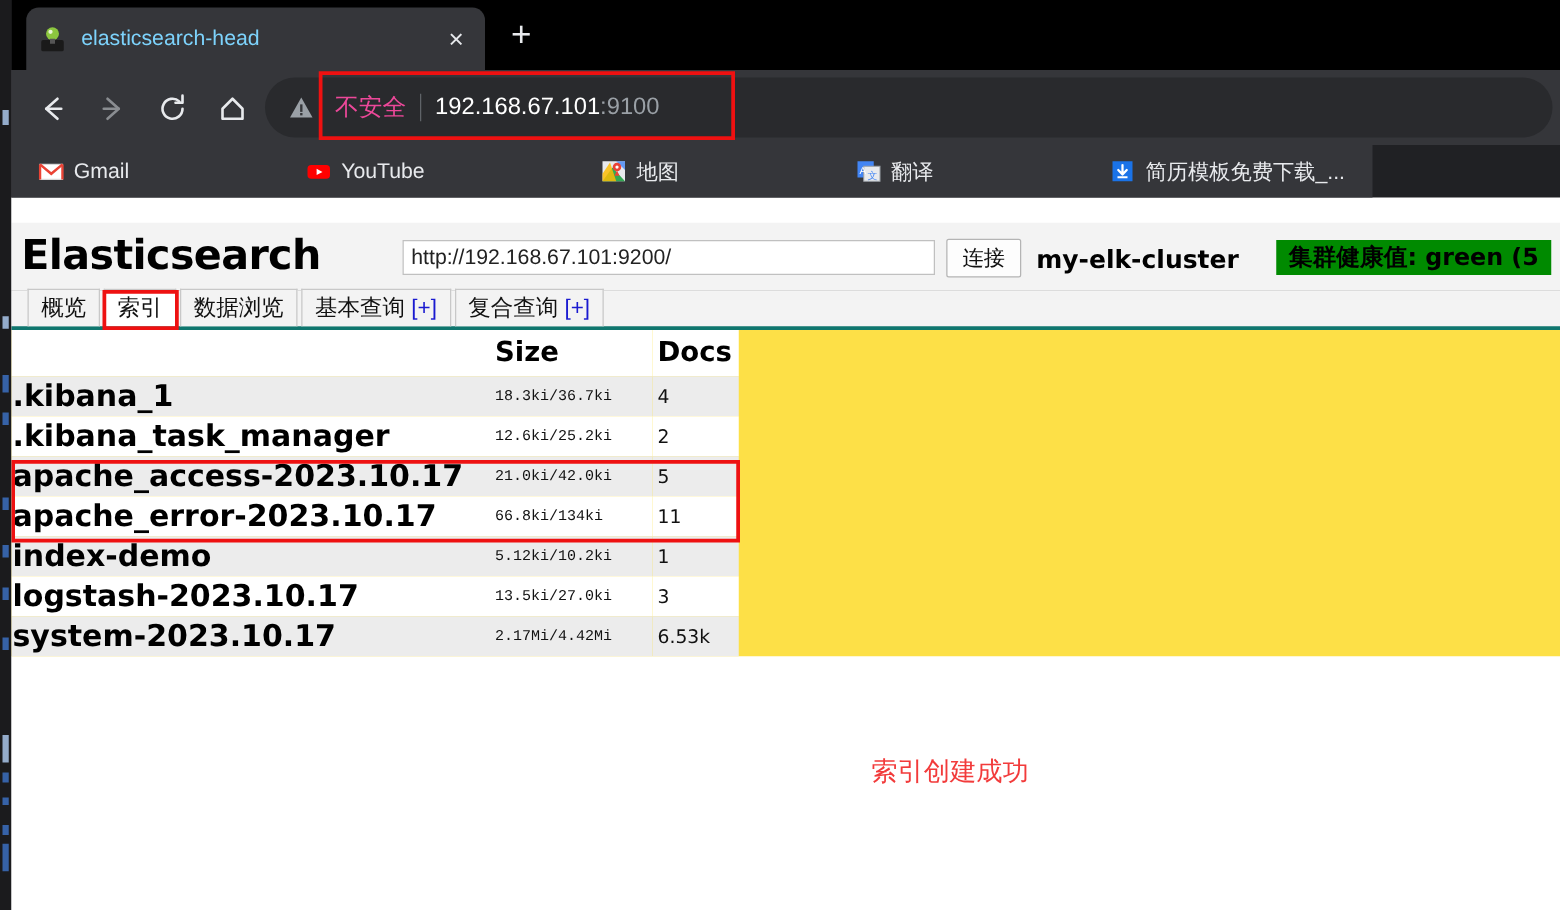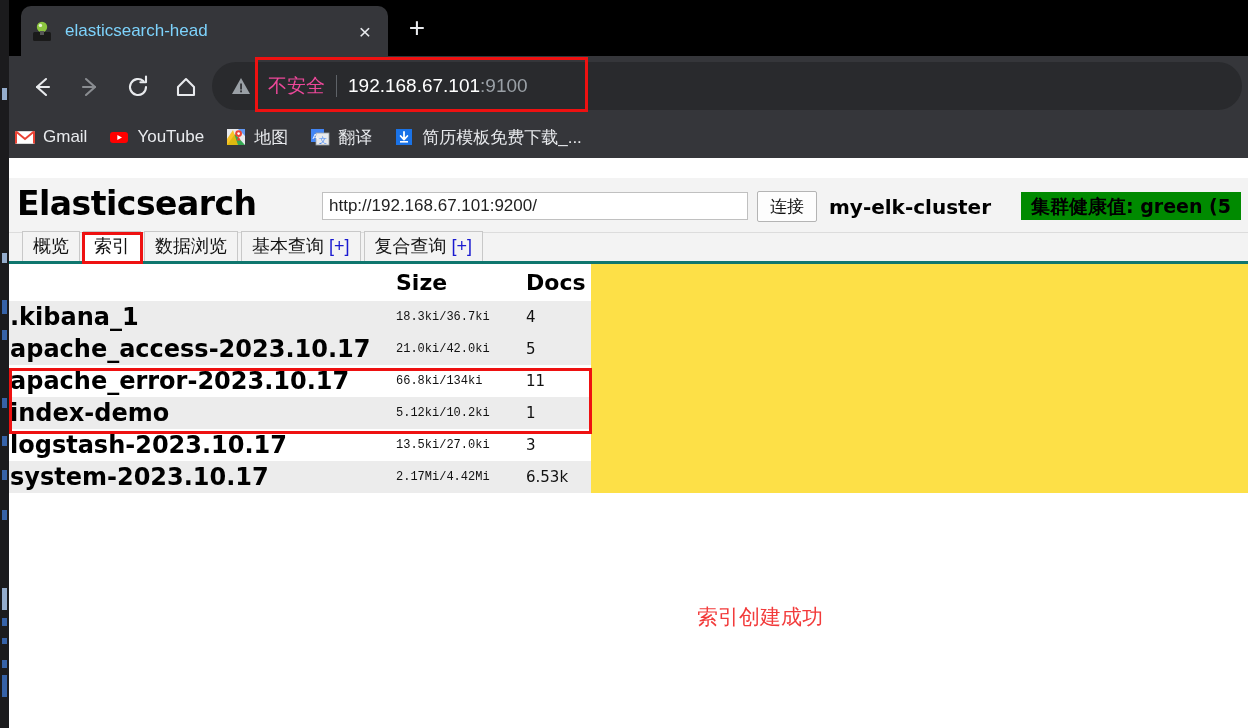--- a/index.html
+++ b/index.html
@@ -142,26 +142,27 @@
     width: 333px; height: 55px;
     border: 3px solid #ee1111;
     box-sizing: border-box;
     z-index: 20;
     pointer-events: none;
   }
 
   #bookmarks {
     position: absolute;
     left: 0; top: 116px;
-    width: 1239px; height: 42px;
+    width: 1089px; height: 42px;
     background: #35363a;
     display: flex;
     align-items: center;
-    padding-left: 6px;
-    box-sizing: border-box;
+    padding-left: 22px;
+    box-sizing: border-box;
+    justify-content: space-between;
   }
   .bookmark {
     display: flex;
     align-items: center;
     margin-right: 22px;
     cursor: pointer;
     white-space: nowrap;
   }
   .bookmark .bm-icon {
     width: 20px; height: 20px;
@@ -581,20 +582,25 @@
           <th class="th-size">Size</th>
           <th class="th-docs">Docs</th>
         </tr>
       </thead>
       <tbody>
         <tr class="odd">
           <td class="name">.kibana_1</td>
           <td class="size">18.3ki/36.7ki</td>
           <td class="docs">4</td>
         </tr>
+        <tr>
+          <td class="name">.kibana_task_manager</td>
+          <td class="size">12.6ki/25.2ki</td>
+          <td class="docs">2</td>
+        </tr>
         <tr class="odd">
           <td class="name">apache_access-2023.10.17</td>
           <td class="size">21.0ki/42.0ki</td>
           <td class="docs">5</td>
         </tr>
         <tr>
           <td class="name">apache_error-2023.10.17</td>
           <td class="size">66.8ki/134ki</td>
           <td class="docs">11</td>
         </tr>

